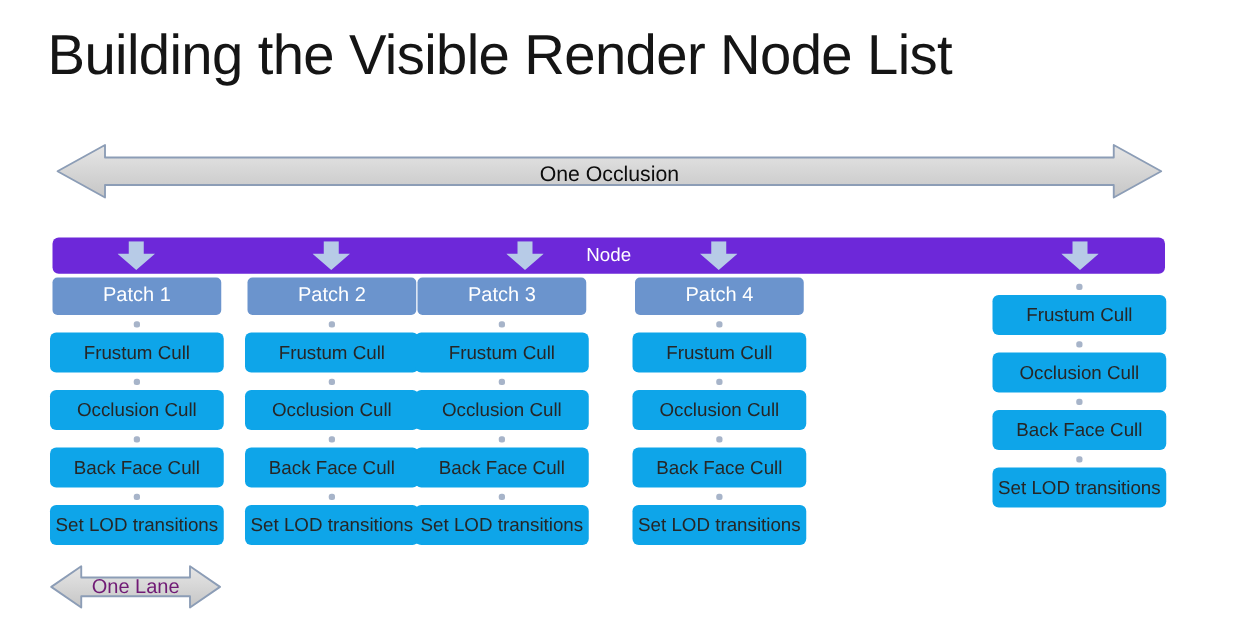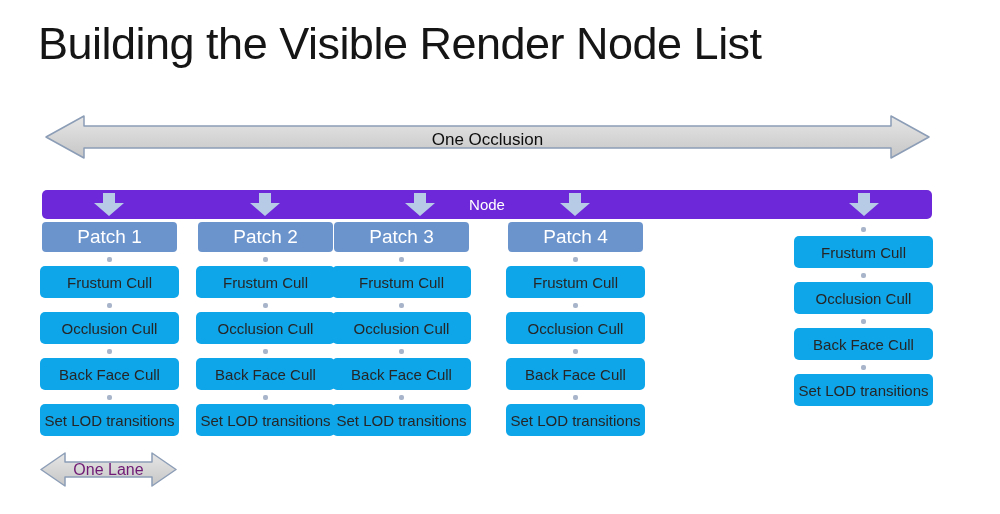--- a/index.html
+++ b/index.html
@@ -32,21 +32,21 @@
   .down-arrow{position:absolute;top:193px;width:30px;height:23px;}
   
   .column{
     position:absolute;top:222px;width:139px;
     display:flex;flex-direction:column;align-items:center;
   }
   .patch-header{
     width:135px;height:30px;border-radius:4px;
     background:#6B94CD;
     display:flex;align-items:center;justify-content:center;
-    color:#ffffff;font-size:19px;
+    color:#ffffff;font-size:16px;
   }
   .connector{
     height:14px;width:100%;
     display:flex;align-items:center;justify-content:center;
   }
   .dot{
     width:5px;height:5px;border-radius:2px;background:#A7B4C9;
   }
   .step-box{
     width:139px;height:32px;border-radius:5px;

